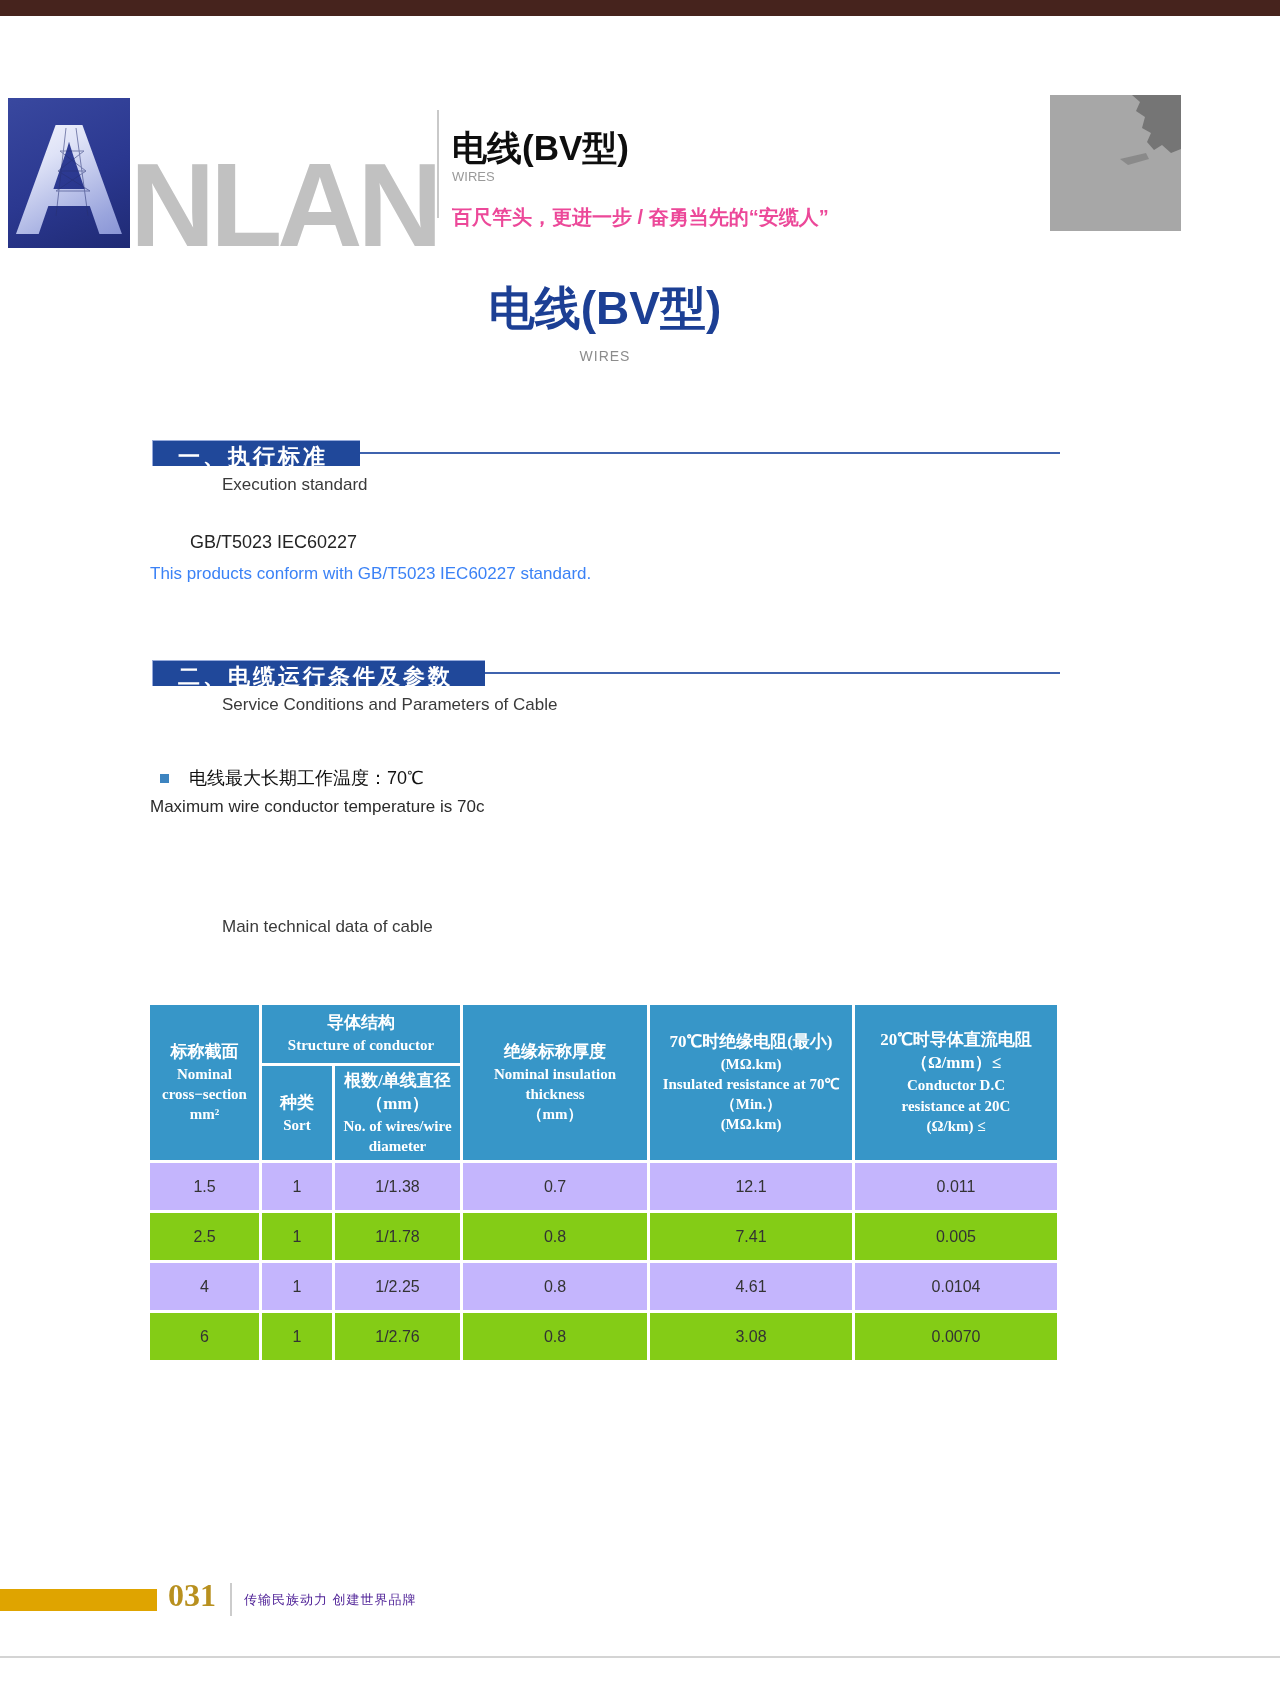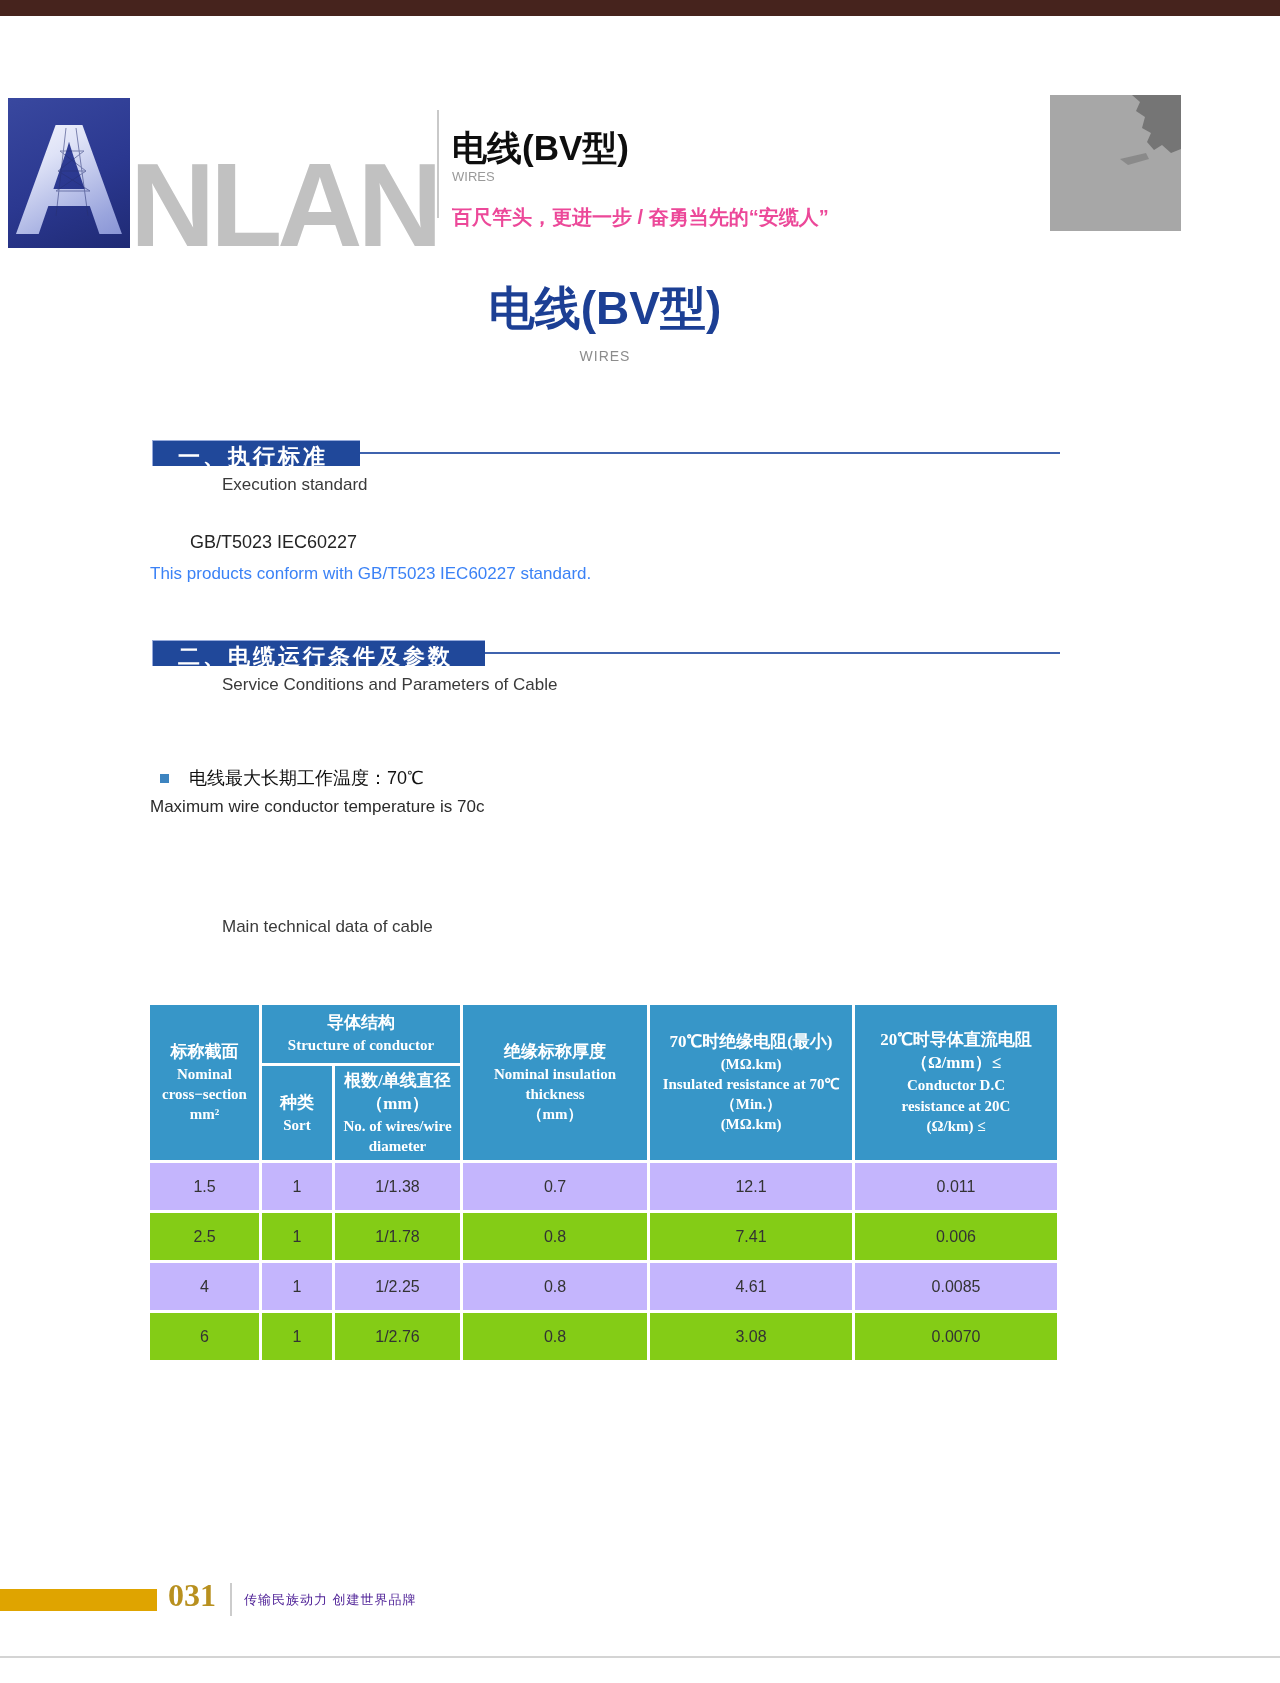--- a/index.html
+++ b/index.html
@@ -121,21 +121,21 @@
 <div class="sec" style="top:440px;">
   <div class="sec-row">
     <div class="sec-box">一、执行标准</div>
     <div class="sec-line"></div>
   </div>
   <div class="sec-en">Execution standard</div>
 </div>
 <div class="std-line1">GB/T5023  IEC60227</div>
 <div class="std-line2">This products conform with GB/T5023  IEC60227 standard.</div>
 
-<div class="sec" style="top:640px;">
+<div class="sec" style="top:660px;">
   <div class="sec-row">
     <div class="sec-box">二、电缆运行条件及参数</div>
     <div class="sec-line"></div>
   </div>
   <div class="sec-en">Service Conditions and Parameters of Cable</div>
 </div>
 <div class="bullet-row">
   <div class="bullet-sq"></div>
   <div class="bullet-cn">电线最大长期工作温度：70℃</div>
 </div>
@@ -206,29 +206,29 @@
     <td>0.7</td>
     <td>12.1</td>
     <td>0.011</td>
   </tr>
   <tr class="r-green">
     <td>2.5</td>
     <td>1</td>
     <td>1/1.78</td>
     <td>0.8</td>
     <td>7.41</td>
-    <td>0.006</td>
+    <td>0.005</td>
   </tr>
   <tr class="r-blue">
     <td>4</td>
     <td>1</td>
     <td>1/2.25</td>
     <td>0.8</td>
     <td>4.61</td>
-    <td>0.0085</td>
+    <td>0.0104</td>
   </tr>
   <tr class="r-green">
     <td>6</td>
     <td>1</td>
     <td>1/2.76</td>
     <td>0.8</td>
     <td>3.08</td>
     <td>0.0070</td>
   </tr>
 </tbody>

